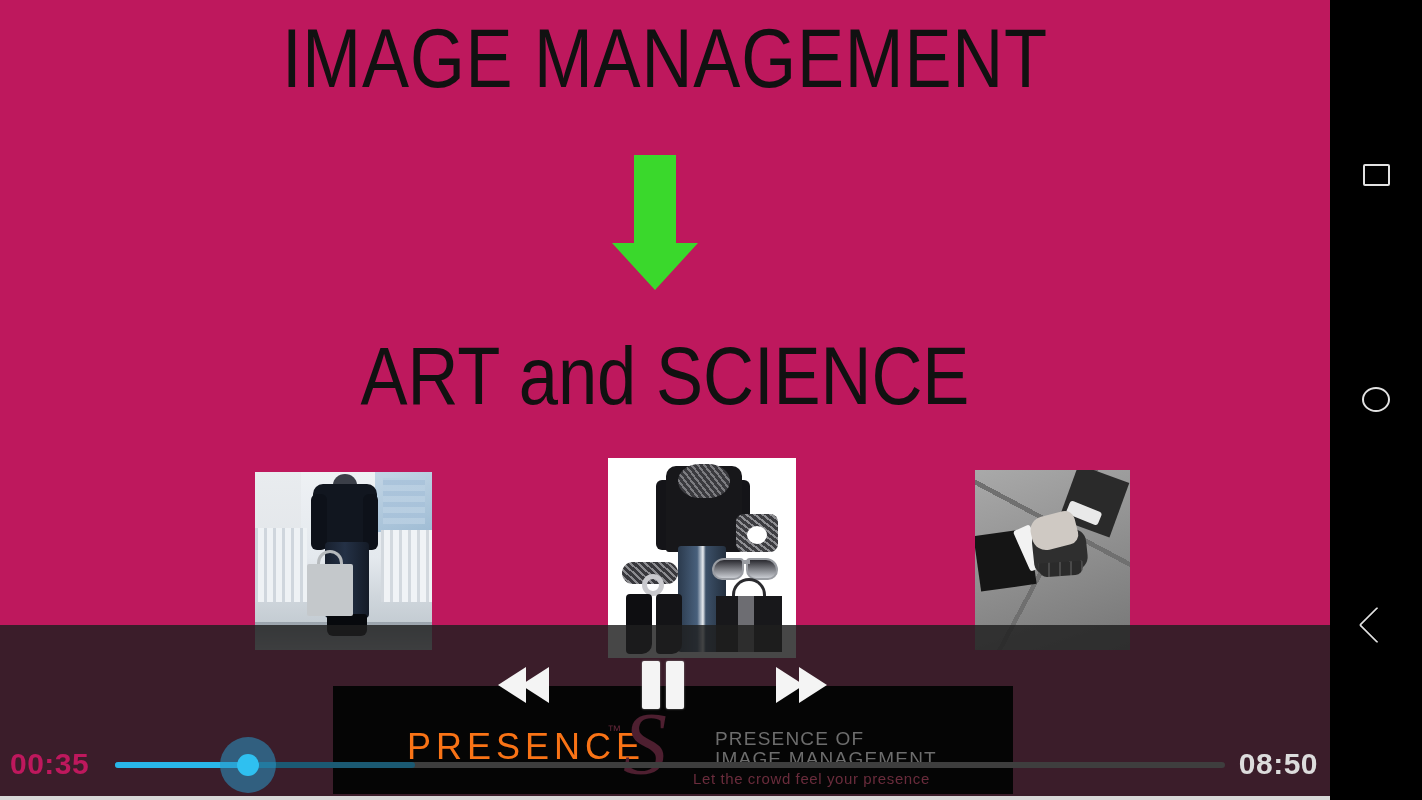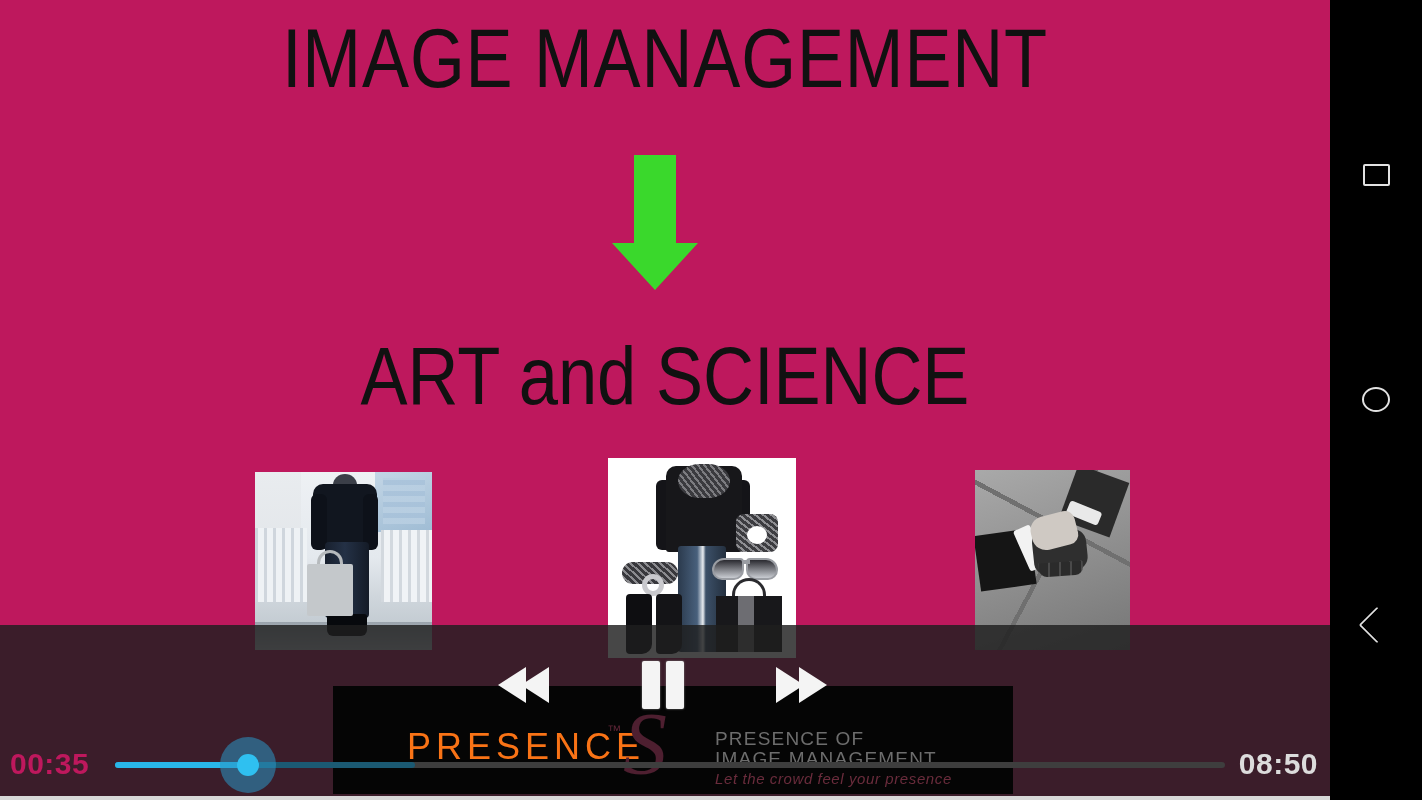--- a/index.html
+++ b/index.html
@@ -280,22 +280,22 @@
   }
   #logo-panel .logo-line1 {
     position:absolute; left:382px; top:42px;
     font-size:19px; letter-spacing:1.2px; color:#6d6d6d;
   }
   #logo-panel .logo-line2 {
     position:absolute; left:382px; top:62px;
     font-size:19px; letter-spacing:1.2px; color:#6d6d6d;
   }
   #logo-panel .logo-tagline {
-    position:absolute; left:382px; top:84px;
-    font-size:15px; letter-spacing:.6px; color:#6a2c3c;font-style:italic;
+    position:absolute; left:360px; top:84px;
+    font-size:15px; letter-spacing:.6px; color:#6a2c3c;
   }
 
   
   .transport-btn {
     position:absolute; width:56px; height:44px; cursor:pointer;
   }
   #btn-rewind  { left:498px; top:663px; }
   #btn-pause   { left:638px; top:661px; width:52px; height:48px; }
   #btn-forward { left:774px; top:663px; }
 

